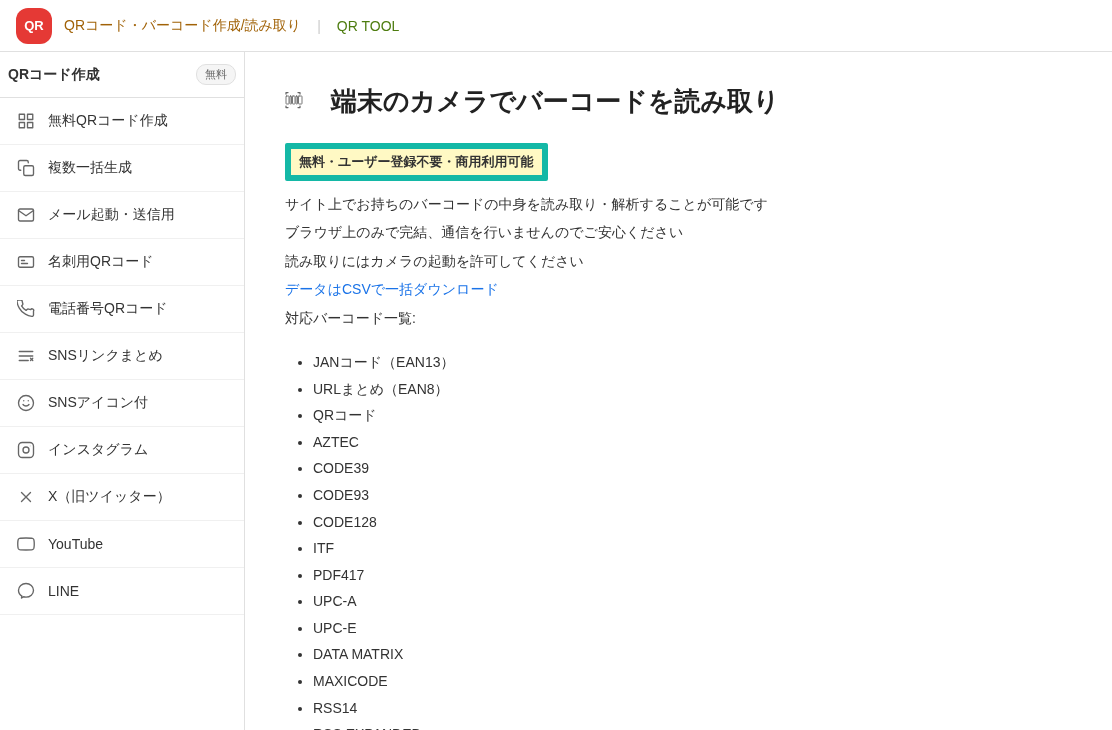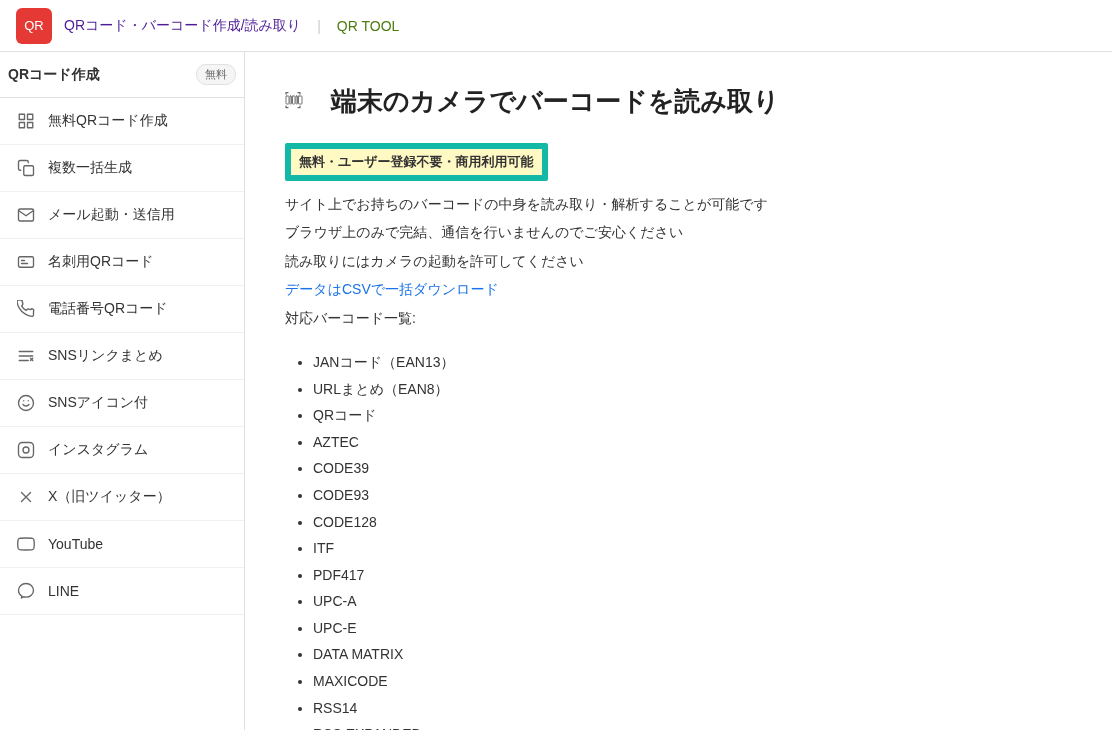--- a/index.html
+++ b/index.html
@@ -22,33 +22,33 @@
       height: 52px;
       padding: 0 16px;
       border-bottom: 1px solid #e0e0e0;
       gap: 12px;
     }
 
     .header-logo {
       width: 36px;
       height: 36px;
       background: #e53935;
-      border-radius: 6px;
+      border-radius: 12px;
       display: flex;
       align-items: center;
       justify-content: center;
       color: white;
-      font-weight: normal;
+      font-weight: bold;
       font-size: 13px;
       flex-shrink: 0;
     }
 
     .header-title {
       font-size: 14px;
-      color: #4c1d95;
+      color: #a16207;
       font-weight: normal;
     }
 
     .header-divider {
       color: #ccc;
       margin: 0 4px;
     }
 
     .header-subtitle {
       font-size: 14px;

